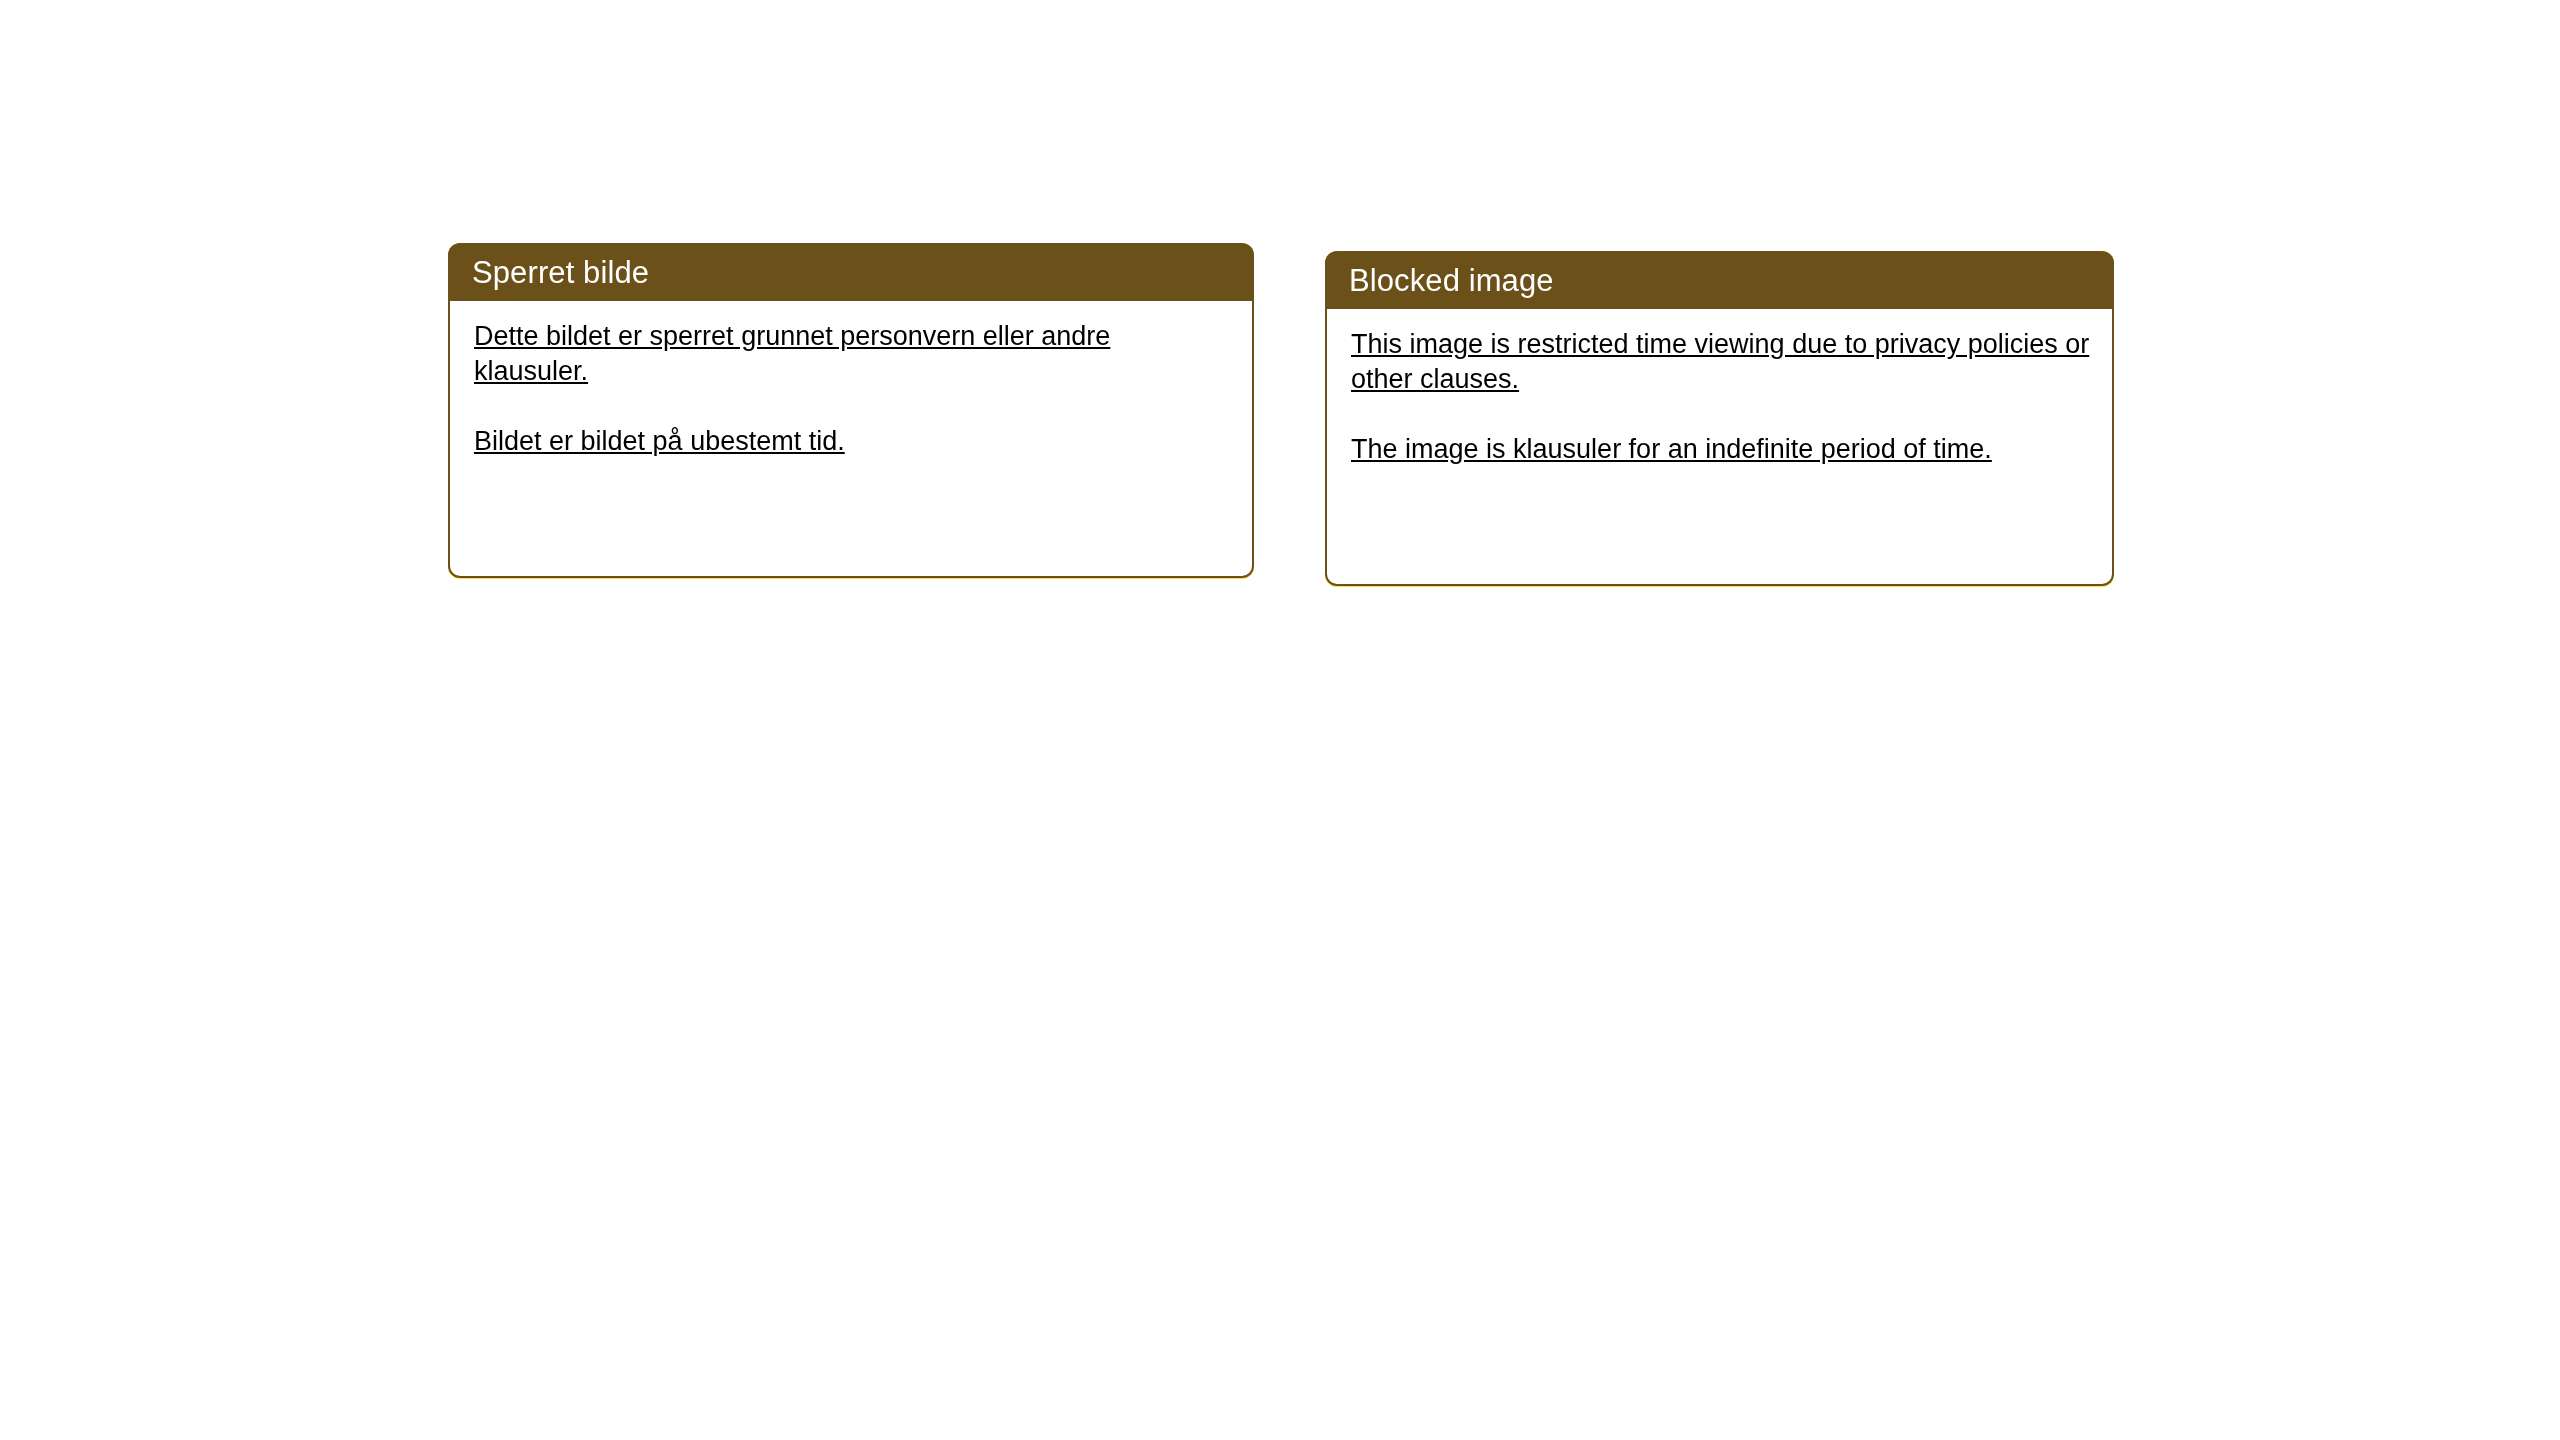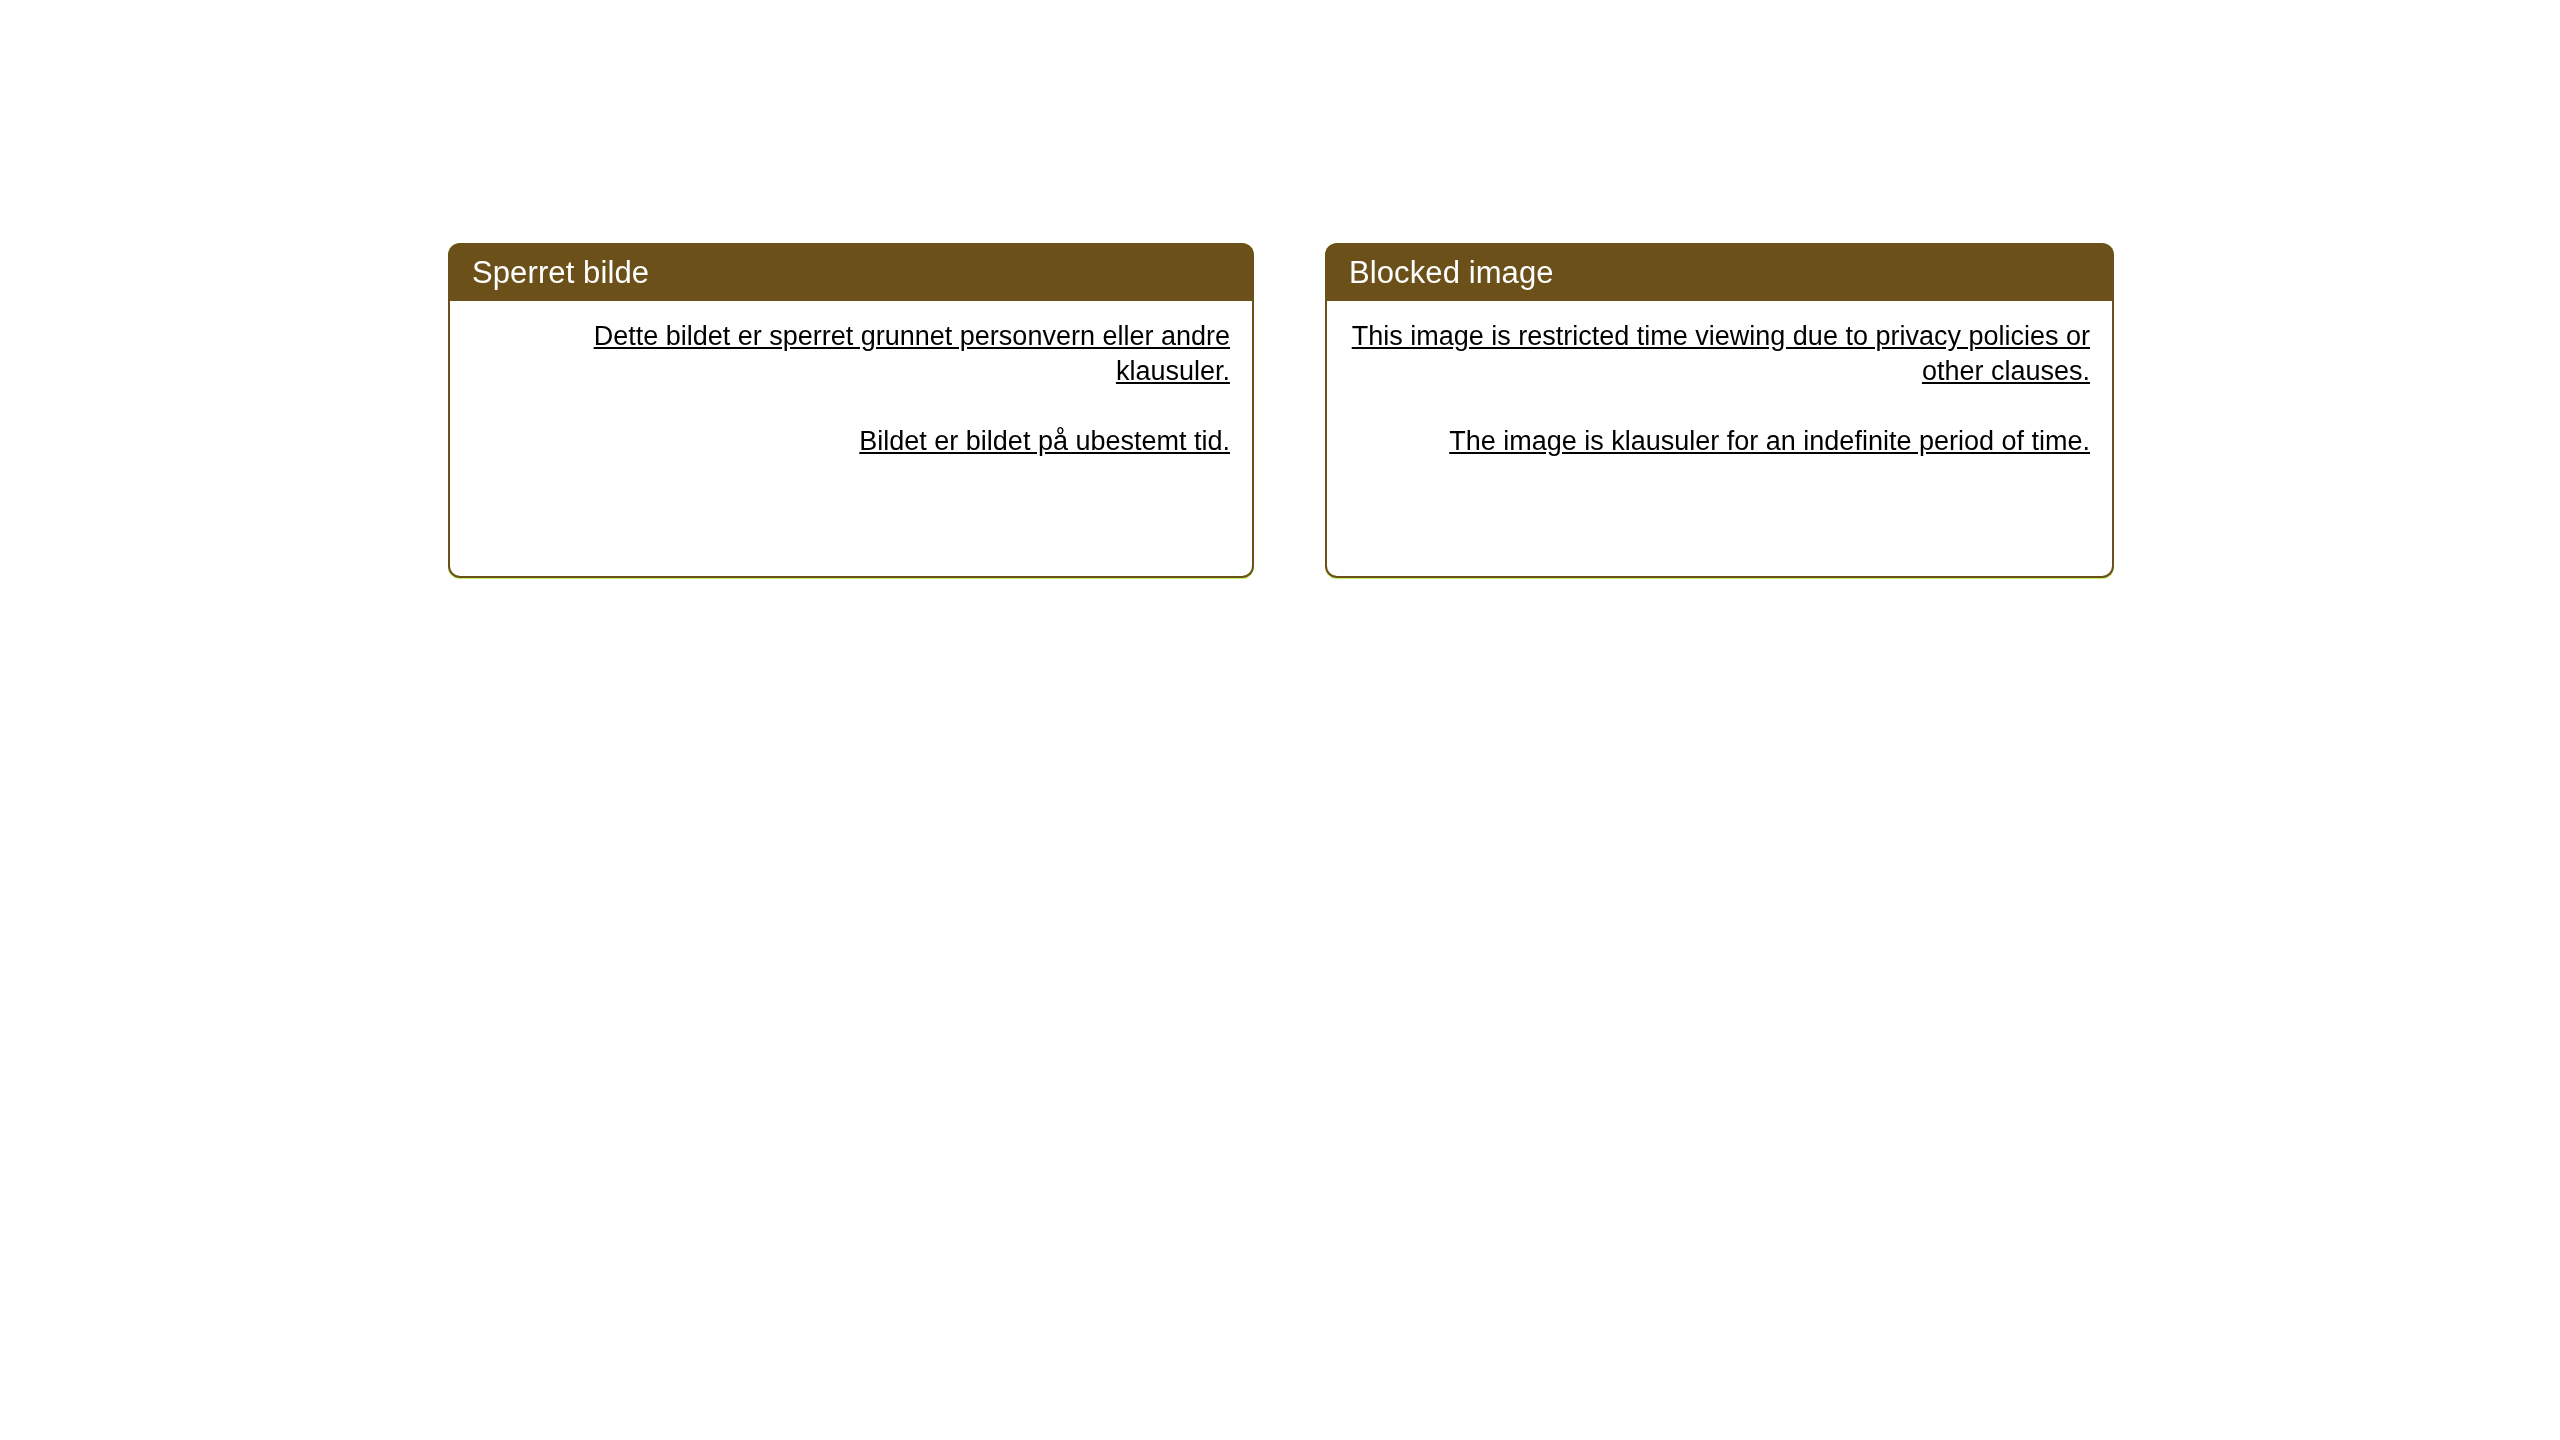--- a/index.html
+++ b/index.html
@@ -16,23 +16,22 @@
   .stage {
     position: relative;
     width: 2560px;
     height: 1440px;
     background: #ffffff;
   }
 
   .panel {
     position: absolute;
     box-sizing: border-box;
-    background: #bef264;
+    background: #fde047;
     border-radius: 12px;
-    text-align: right;
   }
 
   .panel-header {
     box-sizing: border-box;
     background: #6b5019;
     border-top-left-radius: 12px;
     border-top-right-radius: 12px;
     height: 58px;
     padding: 0 0 0 24px;
     display: flex;
@@ -76,21 +75,21 @@
   
   #panel-blocked-no {
     left: 448px;
     top: 243px;
     width: 806px;
     height: 336px;
   }
   
   #panel-blocked-en {
     left: 1325px;
-    top: 243px;
+    top: 251px;
     width: 789px;
     height: 336px;
   }
 </style>
 </head>
 <body>
 
 <div class="stage">
 
   <section class="panel" id="panel-blocked-no">

